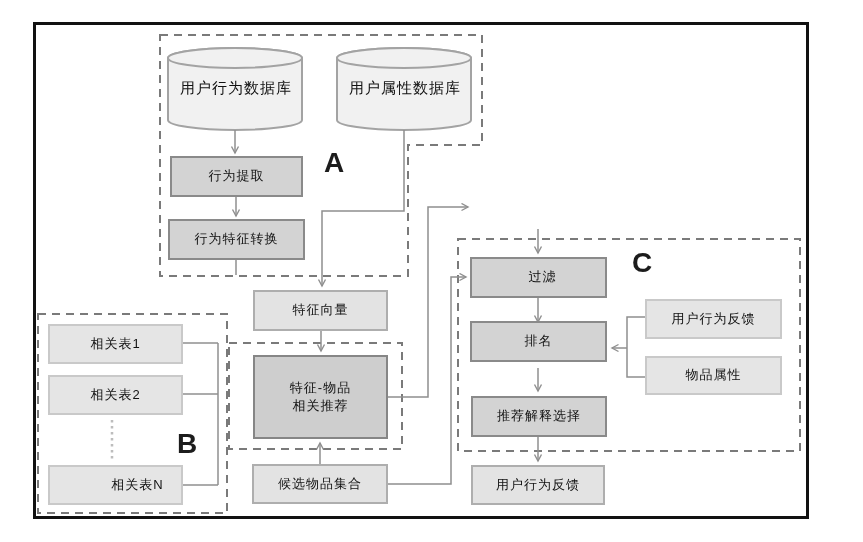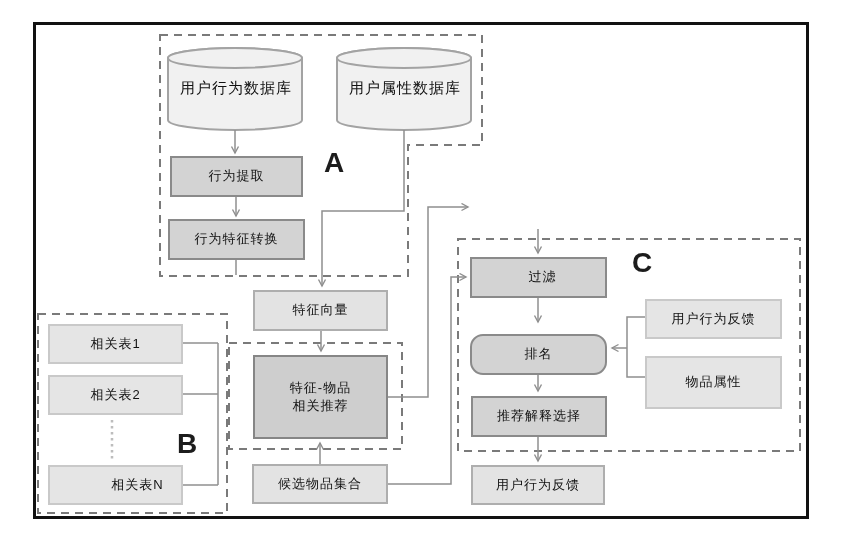--- a/index.html
+++ b/index.html
@@ -33,25 +33,25 @@
   #n-behavior-extraction{left:170px;top:156px;width:133px;height:41px;}
   #n-behavior-feature-conversion{left:168px;top:219px;width:137px;height:41px;}
   #n-feature-vector{left:253px;top:290px;width:135px;height:41px;}
   #n-feature-item-rec{left:253px;top:355px;width:135px;height:84px;flex-direction:column;}
   #n-related-table-1{left:48px;top:324px;width:135px;height:40px;}
   #n-related-table-2{left:48px;top:375px;width:135px;height:40px;}
   #n-related-table-n{left:48px;top:465px;width:135px;height:40px;padding-left:44px;}
   #n-candidate-item-set{left:252px;top:464px;width:136px;height:40px;}
   #n-initial-result{left:472px;top:188px;width:133px;height:41px;}
   #n-filtering{left:470px;top:257px;width:137px;height:41px;padding-left:8px;}
-  #n-ranking{left:470px;top:334px;width:137px;height:41px;border-radius:13px;}
+  #n-ranking{left:470px;top:321px;width:137px;height:41px;}
   #n-explanation-selection{left:471px;top:396px;width:136px;height:41px;}
   #n-final-result{left:471px;top:465px;width:134px;height:40px;}
   #n-user-behavior-feedback{left:645px;top:299px;width:137px;height:40px;}
-  #n-item-attribute{left:645px;top:356px;width:137px;height:53px;}
+  #n-item-attribute{left:645px;top:356px;width:137px;height:39px;}
   #lbl-user-behavior-db{left:170px;top:70px;width:132px;height:36px;}
   #lbl-user-attribute-db{left:339px;top:70px;width:132px;height:36px;}
   #g-label-a{left:324px;top:147px;}
   #g-label-b{left:177px;top:428px;}
   #g-label-c{left:632px;top:247px;}
 </style>
 </head>
 <body>
 
 <div class="stage">

